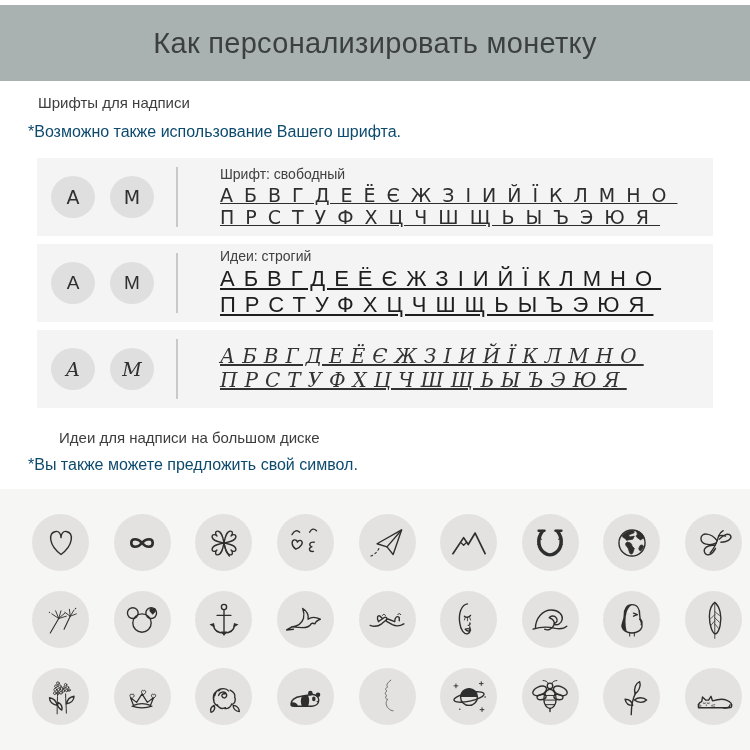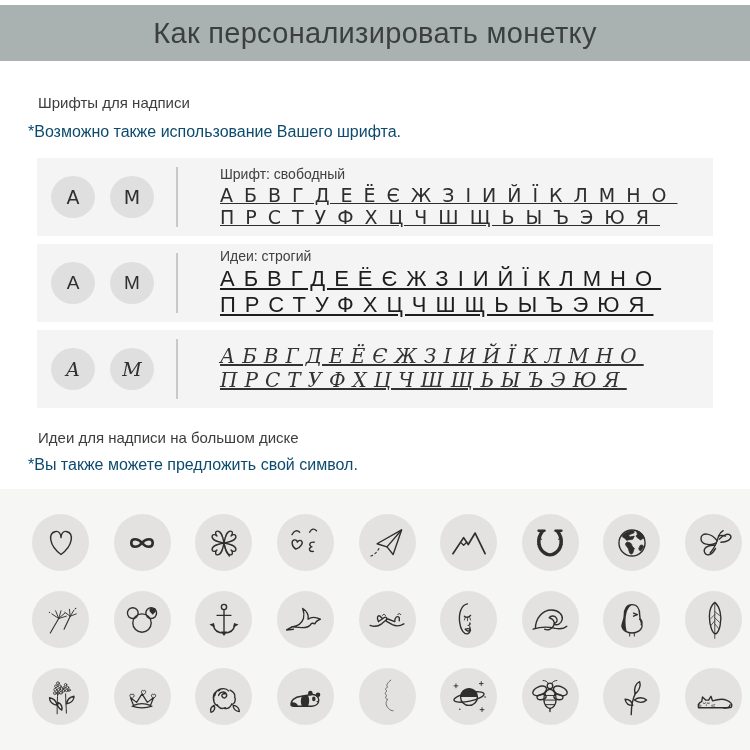--- a/index.html
+++ b/index.html
@@ -1,25 +1,25 @@
 <!DOCTYPE html>
 <html><head>
 <meta charset="utf-8">
 <style>
   * { margin:0; padding:0; box-sizing:border-box; }
   html,body { width:750px; height:750px; }
   body { font-family:"Liberation Sans",sans-serif; background:#ffffff; position:relative; overflow:hidden; }
 
-  .topbar { position:absolute; top:5px; left:0; width:750px; height:56px; background:#aab2b1;
+  .topbar { position:absolute; top:5px; left:0; width:750px; height:76px; background:#aab2b1;
             display:flex; align-items:center; justify-content:center; }
   .topbar h1 { font-size:29px; font-weight:400; color:#3c3f3f; letter-spacing:.3px; }
 
   .sec-heading { position:absolute; left:38px; font-size:15px; font-weight:400; color:#3d3d3d; }
   #fonts-heading { top:94px; }
-  #ideas-heading { top:429px; }
+  #ideas-heading { top:429px;margin-left:21px; }
   .sec-note { position:absolute; left:28px; font-size:16px; color:#0c4a6e; }
   #fonts-note { top:123px; }
   #ideas-note { top:456px; }
 
   #font-rows { position:absolute; top:158px; left:37px; width:676px; display:flex; flex-direction:column; gap:8px; }
   .font-row { height:78px; background:#f4f4f4; display:flex; align-items:center; }
   .sample-circle { flex:0 0 auto; width:44px; height:42px; border-radius:50%; background:#dfdfdf;
                    display:flex; align-items:center; justify-content:center; font-size:19px; color:#2f2f2f; }
   .sample-circle.c1 { margin-left:14px; }
   .sample-circle.c2 { margin-left:15px; }

